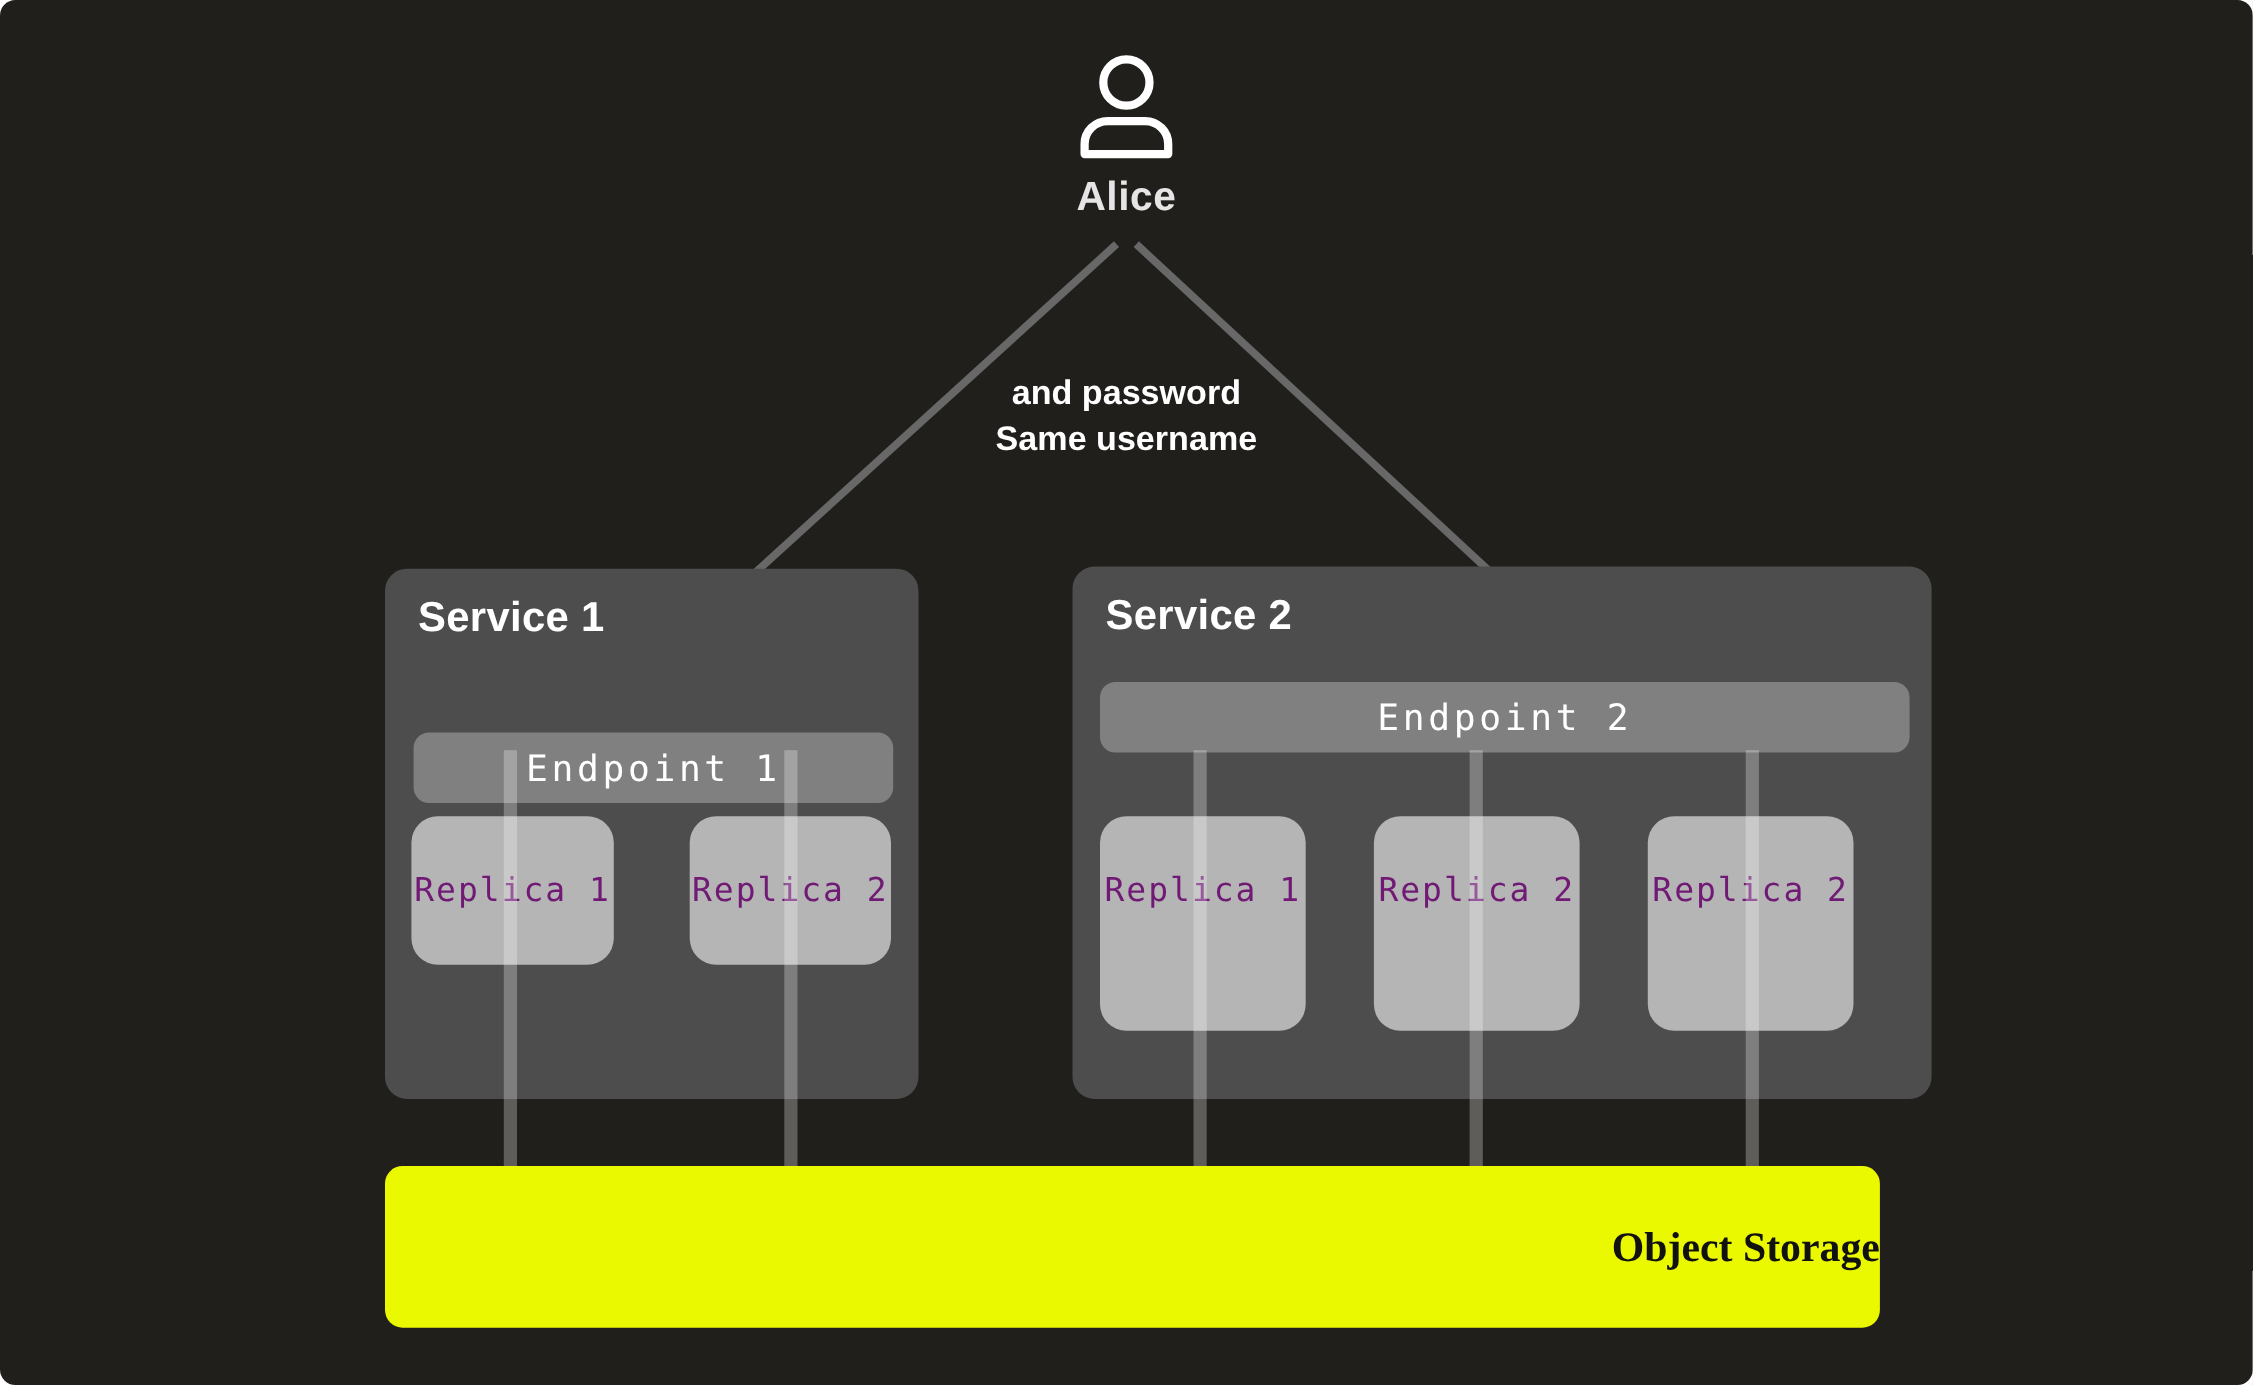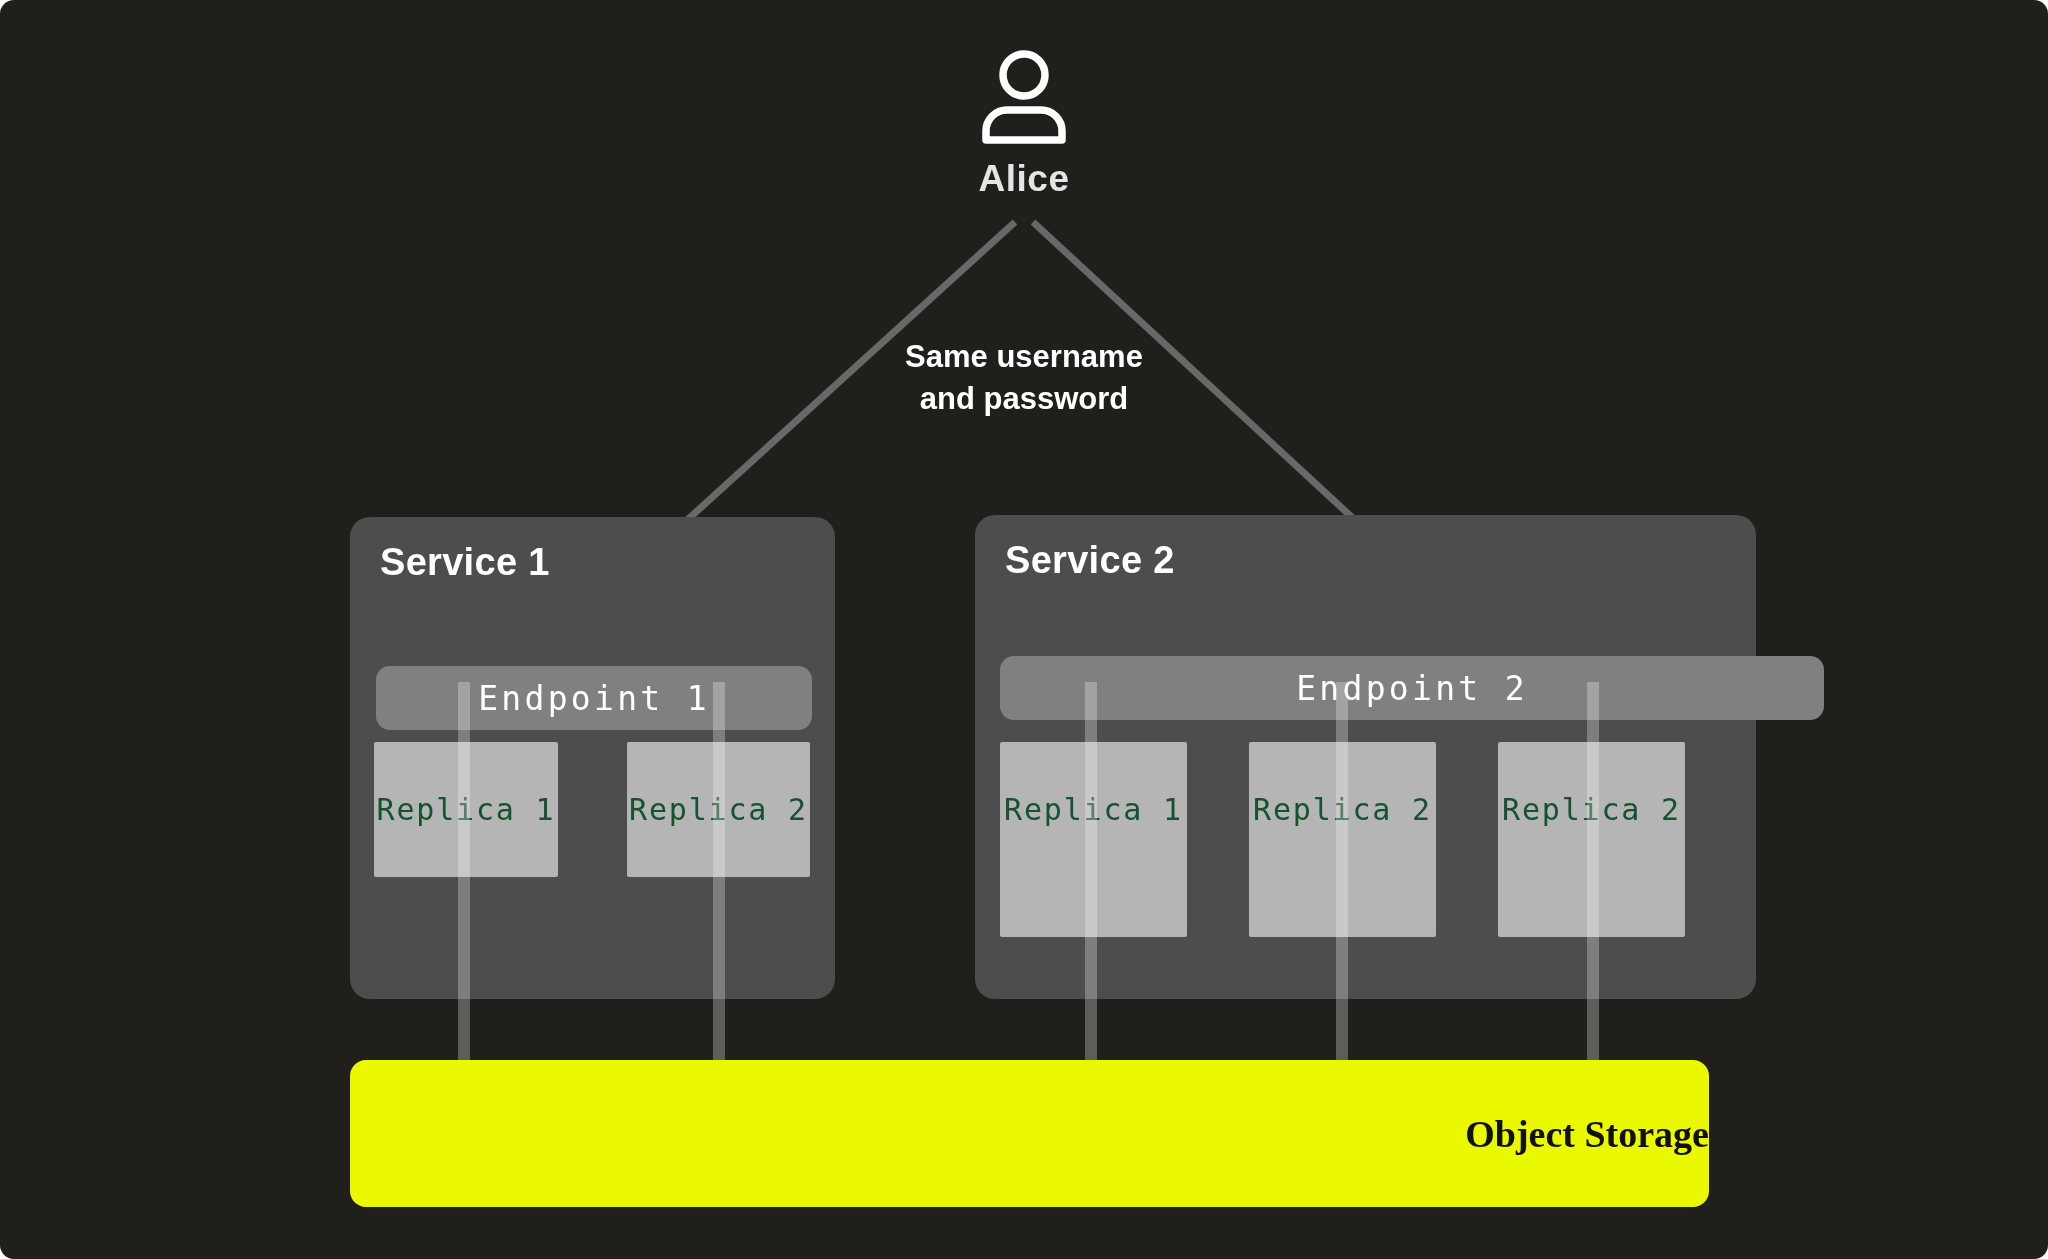--- a/index.html
+++ b/index.html
@@ -102,29 +102,29 @@
     display: flex;
     align-items: center;
     justify-content: center;
     color: #ffffff;
     font-family: "DejaVu Sans Mono", monospace;
     font-size: 33px;
     letter-spacing: 0.1em;
     z-index: 2;
   }
   .service.one .endpoint { left: 26px; top: 103px; width: 436px; height: 64px; margin-top: 46px; }
-  .service.two .endpoint { left: 25px; top: 105px; width: 824px; height: 64px; margin-top: 36px; }
+  .service.two .endpoint { left: 25px; top: 105px; width: 736px; height: 64px; }
 
   .replica {
     position: absolute;
     background: #b5b5b5;
-    border-radius: 2px;
+    border-radius: 24px;
     display: flex;
     justify-content: center;
-    color: #14532d;
+    color: #701a75;
     font-family: "DejaVu Sans Mono", monospace;
     font-size: 30px;
     letter-spacing: 0.06em;
     z-index: 2;
   }
   .service.one .replica { top: 225px; height: 135px; align-items: center; }
   .service.one .replica.r1 { left: 24px;  width: 184px; }
   .service.one .replica.r2 { left: 277px; width: 183px; }
 
   .service.two .replica { top: 227px; height: 195px; align-items: flex-start; padding-top: 0; }
@@ -158,22 +158,22 @@
 
 <div class="canvas">
 
   <svg class="user-icon" viewBox="0 0 88 100">
     <circle cx="44" cy="29" r="21" fill="none" stroke="#ffffff" stroke-width="7.5"></circle>
     <path d="M6 94 v-9 a21 21 0 0 1 21 -21 h34 a21 21 0 0 1 21 21 v9 z" fill="none" stroke="#ffffff" stroke-width="7.5" stroke-linejoin="round"></path>
   </svg>
   <div class="user-label">Alice</div>
 
   <div class="annotation">
+    <div>and password</div>
     <div>Same username</div>
-    <div>and password</div>
   </div>
 
   <svg class="overlay-svg">
     <defs>
       <marker id="arrowhead" markerUnits="userSpaceOnUse" markerWidth="30" markerHeight="30" refX="22" refY="13" orient="auto">
         <path d="M2 2 L26 13 L2 24 z" fill="#686868"></path>
       </marker>
     </defs>
     <line x1="1015" y1="222" x2="608" y2="592" stroke="#686868" stroke-width="7" marker-end="url(#arrowhead)"></line>
     <line x1="1033" y1="222" x2="1437" y2="596" stroke="#686868" stroke-width="7" marker-end="url(#arrowhead)"></line>

